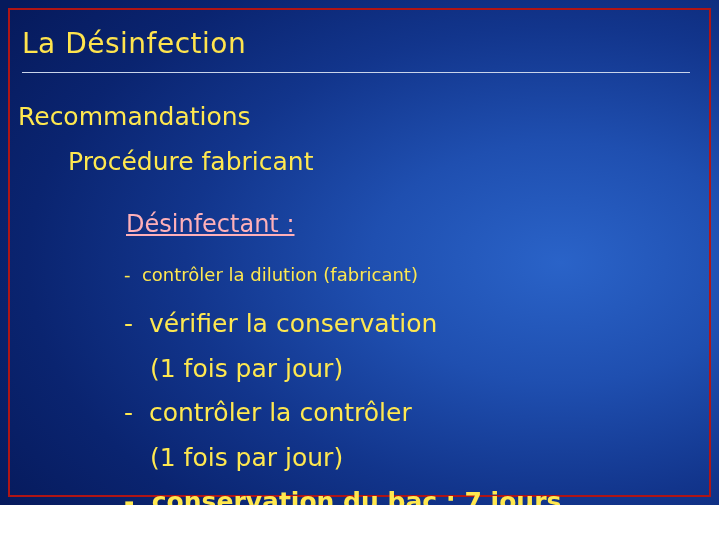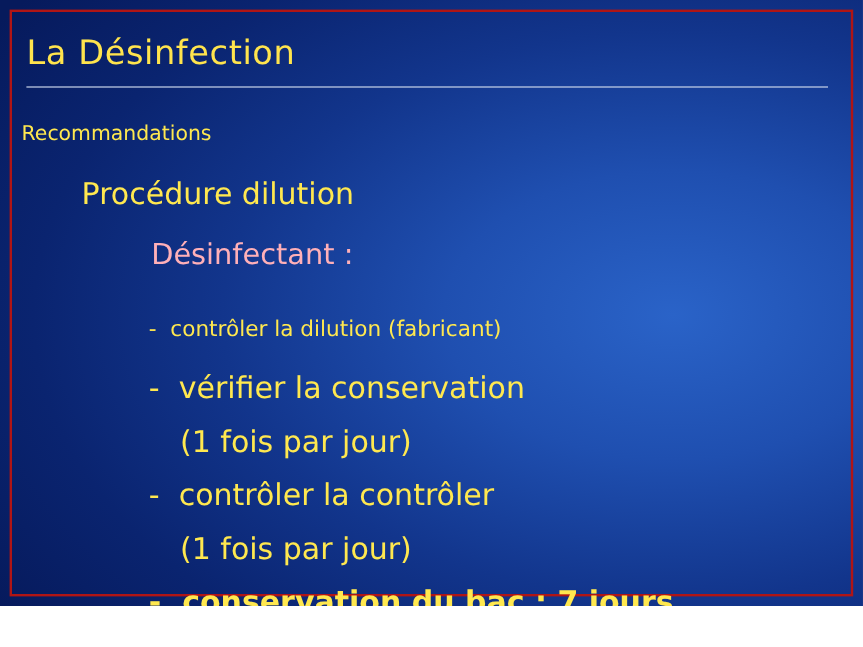--- a/index.html
+++ b/index.html
@@ -57,34 +57,35 @@
     width: 719px;
   }
   .line {
     position: absolute;
     white-space: pre;
     font-family: "DejaVu Sans", sans-serif;
   }
   .l-recommandations {
     left: 18px;
     top: 102px;
-    font-size: 17px;
+    font-size: 25px;
     color: #ffe84f;
   }
   .l-procedure {
     left: 68px;
     top: 147px;
     font-size: 25px;
     color: #ffe84f;
   }
   .l-desinfectant {
     left: 126px;
-    top: 198px;
+    top: 210px;
     font-size: 24px;
     color: #ffb0b8;
+    text-decoration: underline;
   }
   .l-b1 {
     left: 124px;
     top: 264px;
     font-size: 18px;
     color: #ffe84f;
   }
   .l-b2 {
     left: 124px;
     top: 309px;
@@ -122,21 +123,21 @@
 
 <div class="slide">
 
   <div class="border-frame"></div>
 
   <div class="title">La Désinfection</div>
   <div class="title-rule"></div>
 
   <div class="body-text">
     <div class="line l-recommandations">Recommandations</div>
-    <div class="line l-procedure">Procédure dilution</div>
+    <div class="line l-procedure">Procédure fabricant</div>
     <div class="line l-desinfectant">Désinfectant :</div>
     <div class="line l-b1">-  contrôler la dilution (fabricant)</div>
     <div class="line l-b2">-  vérifier la conservation</div>
     <div class="line l-b2b" style="left:150px;">(1 fois par jour)</div>
     <div class="line l-b3">-  contrôler la contrôler</div>
     <div class="line l-b3b" style="left:150px;">(1 fois par jour)</div>
     <div class="line l-b4">-  conservation du bac : 7 jours</div>
   </div>
 
 </div>

